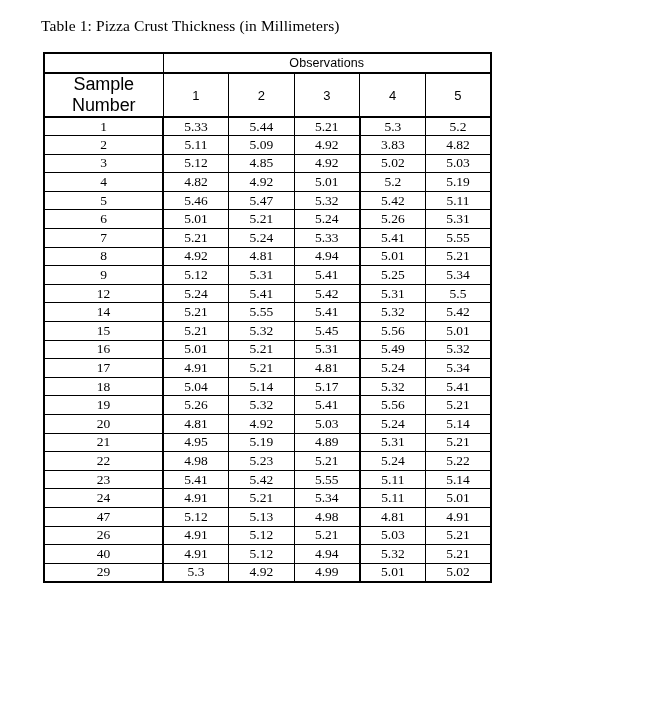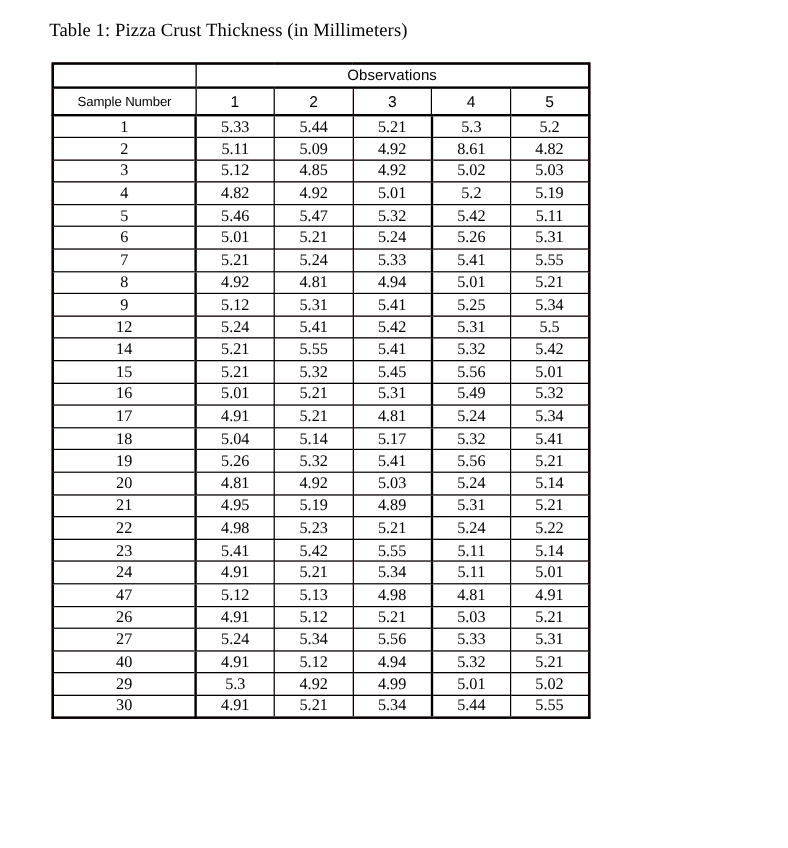--- a/index.html
+++ b/index.html
@@ -42,21 +42,21 @@
     position: absolute;
     left: 43px;
     top: 52px;
     width: 447px;
   }
 
   table.data-table {
     border-collapse: collapse;
     table-layout: fixed;
     width: 447px;
-    background: #7f1d1d;
+    background: #0c4a6e;
   }
 
   table.data-table td,
   table.data-table th {
     border: 1px solid #000000;
     padding: 0;
     margin: 0;
     text-align: center;
     vertical-align: middle;
     font-weight: normal;
@@ -81,21 +81,21 @@
     height: 18px;
     font-family: "Liberation Sans", "DejaVu Sans", sans-serif;
     font-size: 12.5px;
     font-weight: normal;
     letter-spacing: 0.1px;
     border-right: 2px solid #000000 !important;
   }
   .hdr-sample {
     height: 21px;
     font-family: "Liberation Sans", "DejaVu Sans", sans-serif;
-    font-size: 11px;
+    font-size: 18px;
     font-weight: normal;
     letter-spacing: -0.1px;
     border-left: 2px solid #000000 !important;
     border-bottom: 2px solid #000000 !important;
     border-top: 2px solid #000000 !important;
   }
   .hdr-num {
     height: 21px;
     font-family: "Liberation Sans", "DejaVu Sans", sans-serif;
     font-size: 13px;
@@ -161,21 +161,21 @@
             <td class="cell-obs">5.44</td>
             <td class="cell-obs">5.21</td>
             <td class="cell-obs thick-left">5.3</td>
             <td class="cell-obs last">5.2</td>
           </tr>
           <tr>
             <td class="cell-sample">2</td>
             <td class="cell-obs">5.11</td>
             <td class="cell-obs">5.09</td>
             <td class="cell-obs">4.92</td>
-            <td class="cell-obs thick-left">8.61</td>
+            <td class="cell-obs thick-left">3.83</td>
             <td class="cell-obs last">4.82</td>
           </tr>
           <tr>
             <td class="cell-sample">3</td>
             <td class="cell-obs">5.12</td>
             <td class="cell-obs">4.85</td>
             <td class="cell-obs">4.92</td>
             <td class="cell-obs thick-left">5.02</td>
             <td class="cell-obs last">5.03</td>
           </tr>
@@ -333,48 +333,32 @@
           </tr>
           <tr>
             <td class="cell-sample">26</td>
             <td class="cell-obs">4.91</td>
             <td class="cell-obs">5.12</td>
             <td class="cell-obs">5.21</td>
             <td class="cell-obs thick-left">5.03</td>
             <td class="cell-obs last">5.21</td>
           </tr>
           <tr>
-            <td class="cell-sample">27</td>
-            <td class="cell-obs">5.24</td>
-            <td class="cell-obs">5.34</td>
-            <td class="cell-obs">5.56</td>
-            <td class="cell-obs thick-left">5.33</td>
-            <td class="cell-obs last">5.31</td>
-          </tr>
-          <tr>
             <td class="cell-sample">40</td>
             <td class="cell-obs">4.91</td>
             <td class="cell-obs">5.12</td>
             <td class="cell-obs">4.94</td>
             <td class="cell-obs thick-left">5.32</td>
             <td class="cell-obs last">5.21</td>
           </tr>
           <tr>
             <td class="cell-sample">29</td>
             <td class="cell-obs">5.3</td>
             <td class="cell-obs">4.92</td>
             <td class="cell-obs">4.99</td>
             <td class="cell-obs thick-left">5.01</td>
             <td class="cell-obs last">5.02</td>
           </tr>
-          <tr>
-            <td class="cell-sample">30</td>
-            <td class="cell-obs">4.91</td>
-            <td class="cell-obs">5.21</td>
-            <td class="cell-obs">5.34</td>
-            <td class="cell-obs thick-left">5.44</td>
-            <td class="cell-obs last">5.55</td>
-          </tr>
         </tbody>
     </table>
   </div>
 
 </div>
 
 </body></html>

